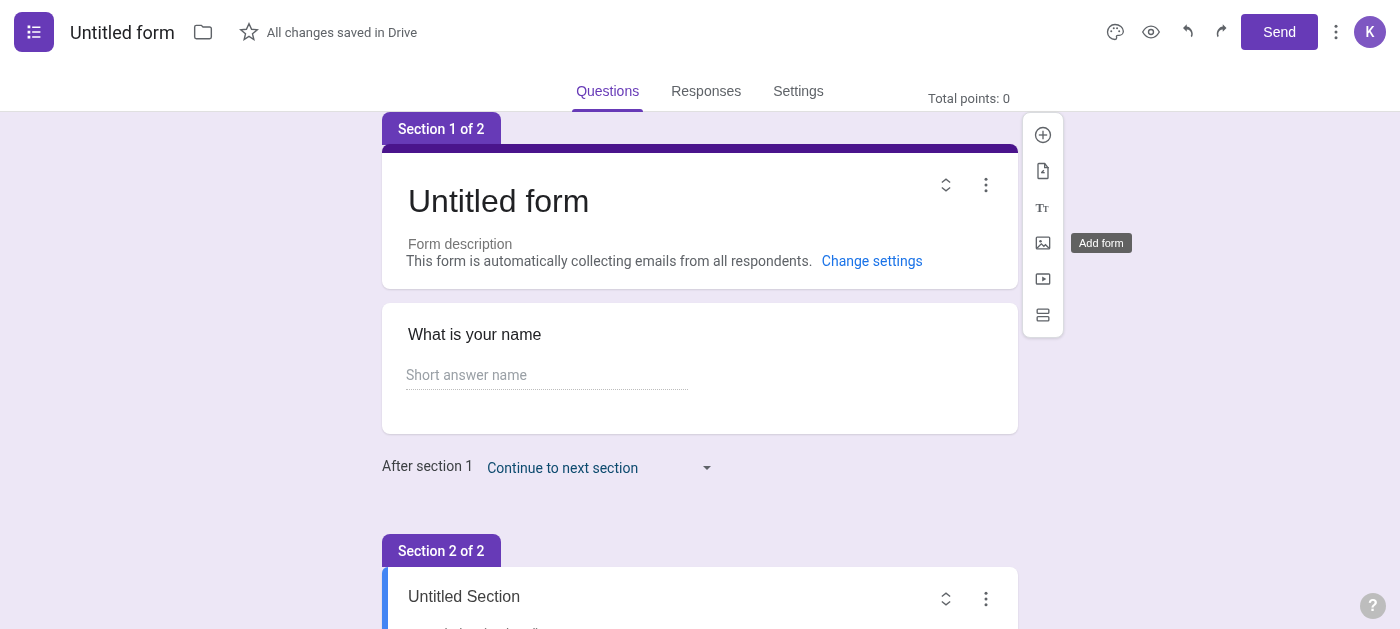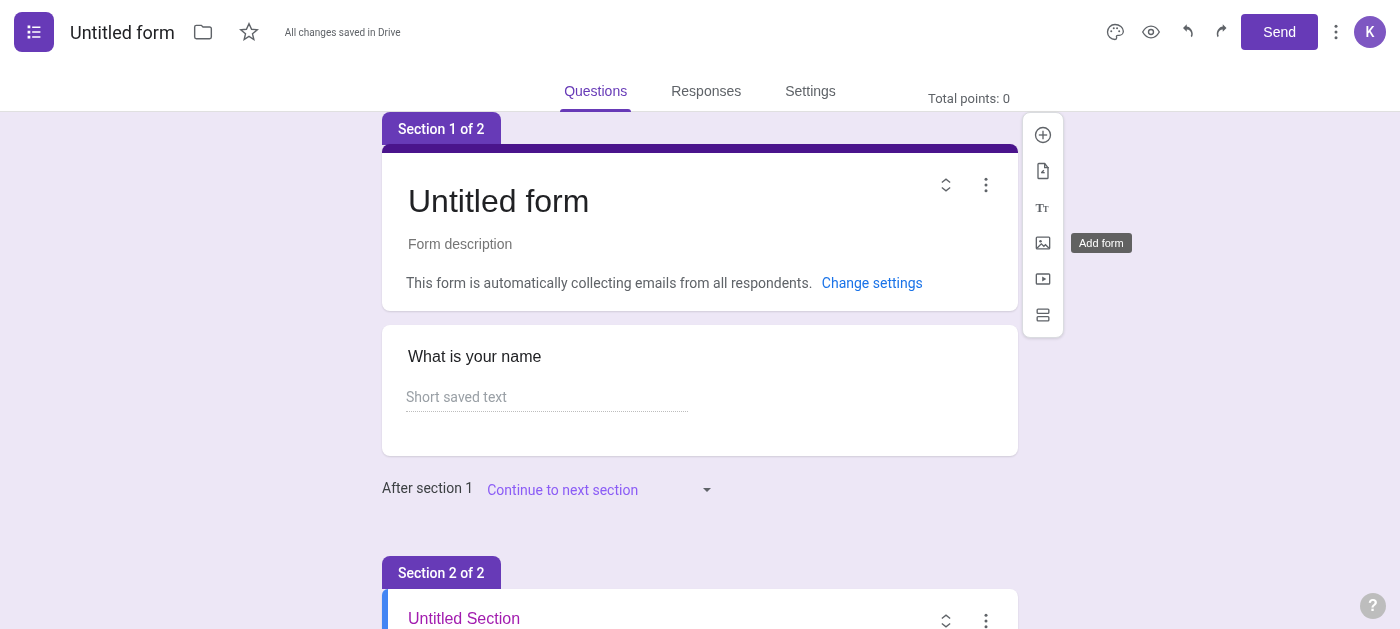--- a/index.html
+++ b/index.html
@@ -37,42 +37,42 @@
     margin-right:16px;
   }
   .app-logo svg{width:22px;height:22px;fill:#fff}
   .title-area{display:flex;align-items:center;gap:10px}
   .doc-title{font-size:18px;color:#202124}
   .icon-btn{
     width:36px;height:36px;border-radius:50%;display:flex;align-items:center;justify-content:center;
     color:var(--text2);cursor:pointer;background:transparent;border:none;
   }
   .icon-btn svg{width:20px;height:20px;fill:currentColor}
-  .save-status{font-size:10px;color:var(--text2);margin-left:18px}
+  .save-status{font-size:13px;color:var(--text2);}
   .header-spacer{flex:1}
   .header-actions{display:flex;align-items:center;}
   .send-btn{
     background:var(--purple);color:#fff;border:none;border-radius:4px;
     padding:0 22px;height:36px;font-size:14px;font-weight:500;cursor:pointer;
   }
   .avatar{
     width:32px;height:32px;border-radius:50%;background:#7e57c2;color:#fff;
     display:flex;align-items:center;justify-content:center;font-size:14px;font-weight:500;
   }
 
   
   .tabs-row{
     height:var(--tabs-h);
     display:flex;align-items:flex-end;justify-content:center;
     border-bottom:1px solid #e0e0e0;
     position:relative;
     background:#fff;
     z-index:2;
   }
-  .tabs{display:flex;gap:40px}
+  .tabs{display:flex;gap:28px}
   .tab{
     font-size:14px;color:var(--text2);padding:0 2px 12px 2px;cursor:pointer;position:relative;
     border:none;background:none;
   }
   .tab.active{color:var(--purple);font-weight:500}
   .tab.active::after{
     content:"";position:absolute;left:-2px;right:-2px;bottom:-1px;height:3px;background:var(--purple);
     border-radius:3px 3px 0 0;
   }
   .points{
@@ -109,55 +109,55 @@
   .card.title-card{border-top:9px solid #4a148c;margin-top:-1px}
   .title-card-body{padding:28px 24px 20px 24px}
   .form-title{
     font-size:32px;color:#202124;line-height:1.2;
     outline:none;border:none;background:transparent;width:80%;
   }
   .form-desc{
     font-size:14px;color:#80868b;margin-top:14px;
     outline:none;border:none;background:transparent;width:90%;
   }
-  .info-line{margin-top:22px;font-size:14px;color:var(--text2)}
+  .info-line{font-size:14px;color:var(--text2)}
   .info-line a{color:var(--blue-link);text-decoration:none;margin-left:6px;cursor:pointer}
 
   .card-actions{
     position:absolute;top:16px;right:16px;display:flex;gap:8px;
   }
   .card-actions .icon-btn{width:32px;height:32px}
 
   
   .card.question-card{margin-top:14px;padding:22px 24px 44px 24px}
   .q-title{font-size:16px;color:#202124;border:none;background:transparent;width:90%;outline:none}
   .short-answer{
     margin-top:22px;font-size:14px;color:#9aa0a6;
     border-bottom:1px dotted #bdbdbd;width:48%;padding-bottom:6px;
   }
 
   
   .after-row{
     margin-top:24px;display:flex;align-items:flex-start;gap:14px;font-size:14px;color:#3c4043;
   }
   .after-dd{
-    display:flex;align-items:center;gap:64px;color:#8b5cf6;cursor:pointer;
+    display:flex;align-items:center;gap:64px;color:#0c4a6e;cursor:pointer;
     padding:2px 0;
     border:none;background:transparent;font:inherit;
   }
   .after-dd svg{width:10px;height:10px;fill:#5f6368}
 
   
   .section2-wrap{margin-top:56px}
   .card.section2-card{padding:20px 24px 26px 24px;position:relative}
   .card.section2-card::before{
     content:"";position:absolute;left:0;top:0;bottom:0;width:6px;background:#4285f4;
     border-radius:8px 0 0 8px;
   }
-  .s2-title{font-size:16px;color:#a21caf;border:none;background:transparent;outline:none;width:80%}
+  .s2-title{font-size:16px;color:#404040;border:none;background:transparent;outline:none;width:80%}
   .s2-desc{
     display:block;margin-top:18px;font-size:14px;color:#80868b;border:none;background:transparent;outline:none;width:80%;
   }
 
   
   .floating-toolbar{
     position:absolute;left:1022px;top:0px;
     width:42px;background:#fff;border:1px solid #dadce0;border-radius:8px;
     display:flex;flex-direction:column;align-items:center;padding:6px 0;gap:4px;
     box-shadow:0 1px 3px rgba(0,0,0,0.12);
@@ -280,21 +280,21 @@
         <div class="info-line">
           <span>This form is automatically collecting emails from all respondents.</span>
           <a>Change settings</a>
         </div>
       </div>
     </div>
 
     
     <div class="card question-card">
       <input class="q-title" value="What is your name" style="">
-      <div class="short-answer">Short saved text</div>
+      <div class="short-answer">Short answer name</div>
     </div>
 
     
     <div class="after-row">
       <span>After section 1</span>
       <button class="after-dd">
         <span>Continue to next section</span>
         <svg viewBox="0 0 10 10">
             <path d="M1 3l4 4 4-4z"></path>
           </svg>

